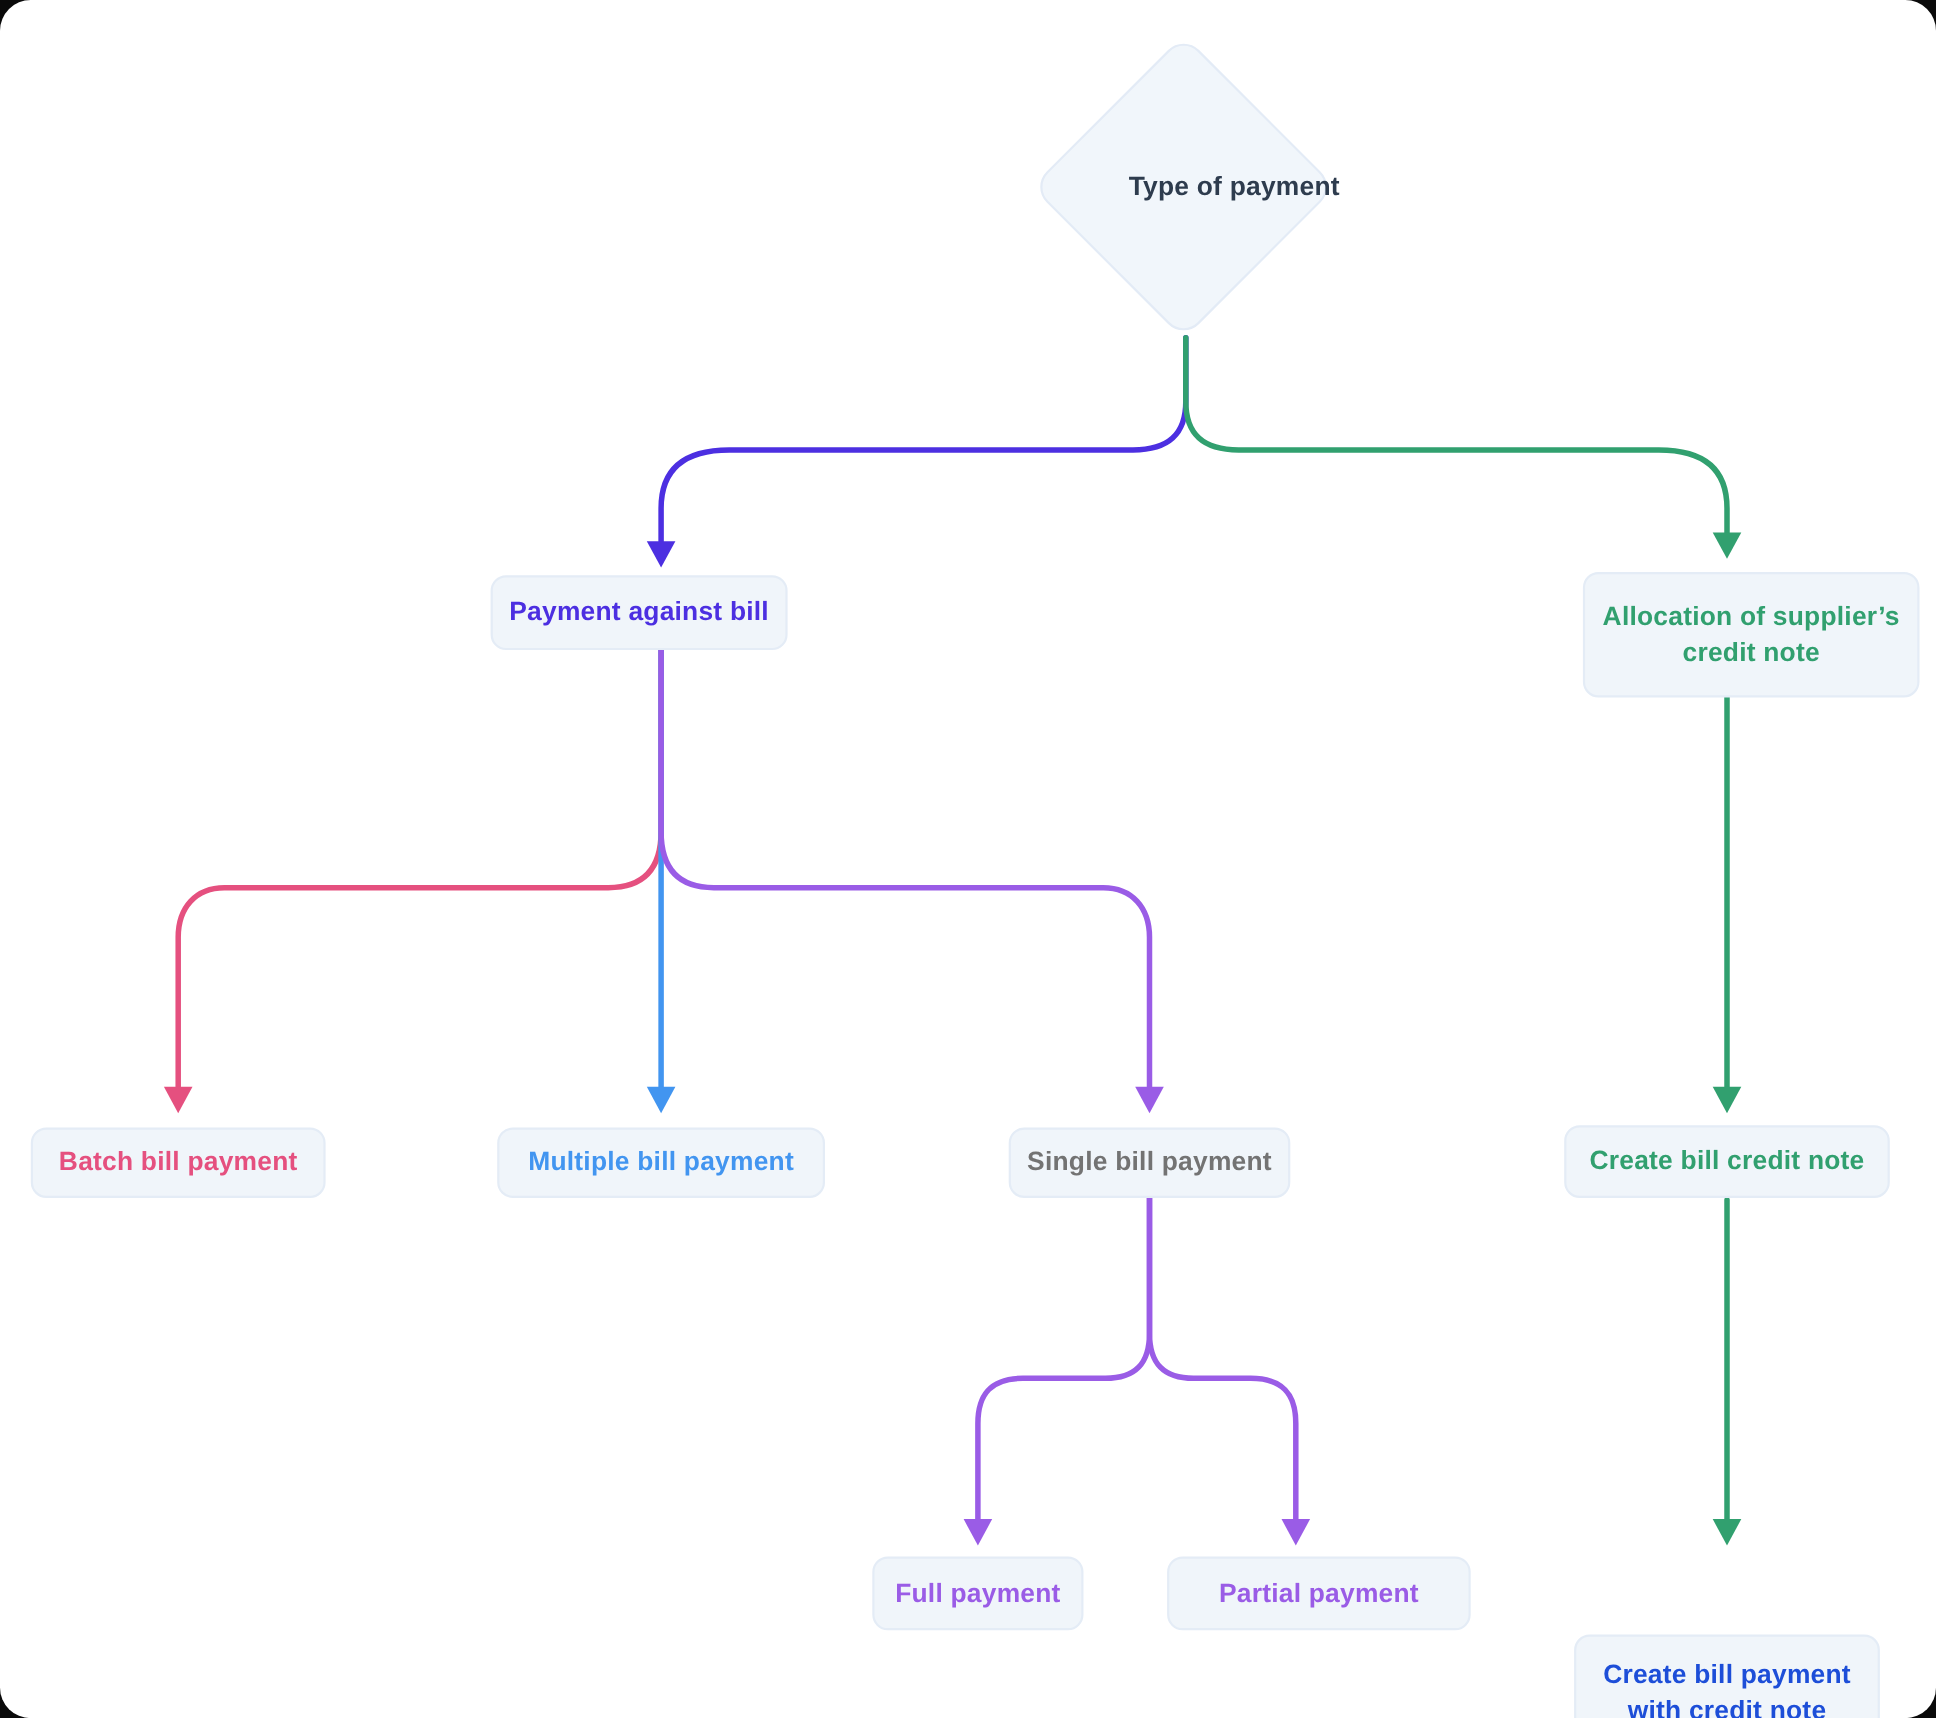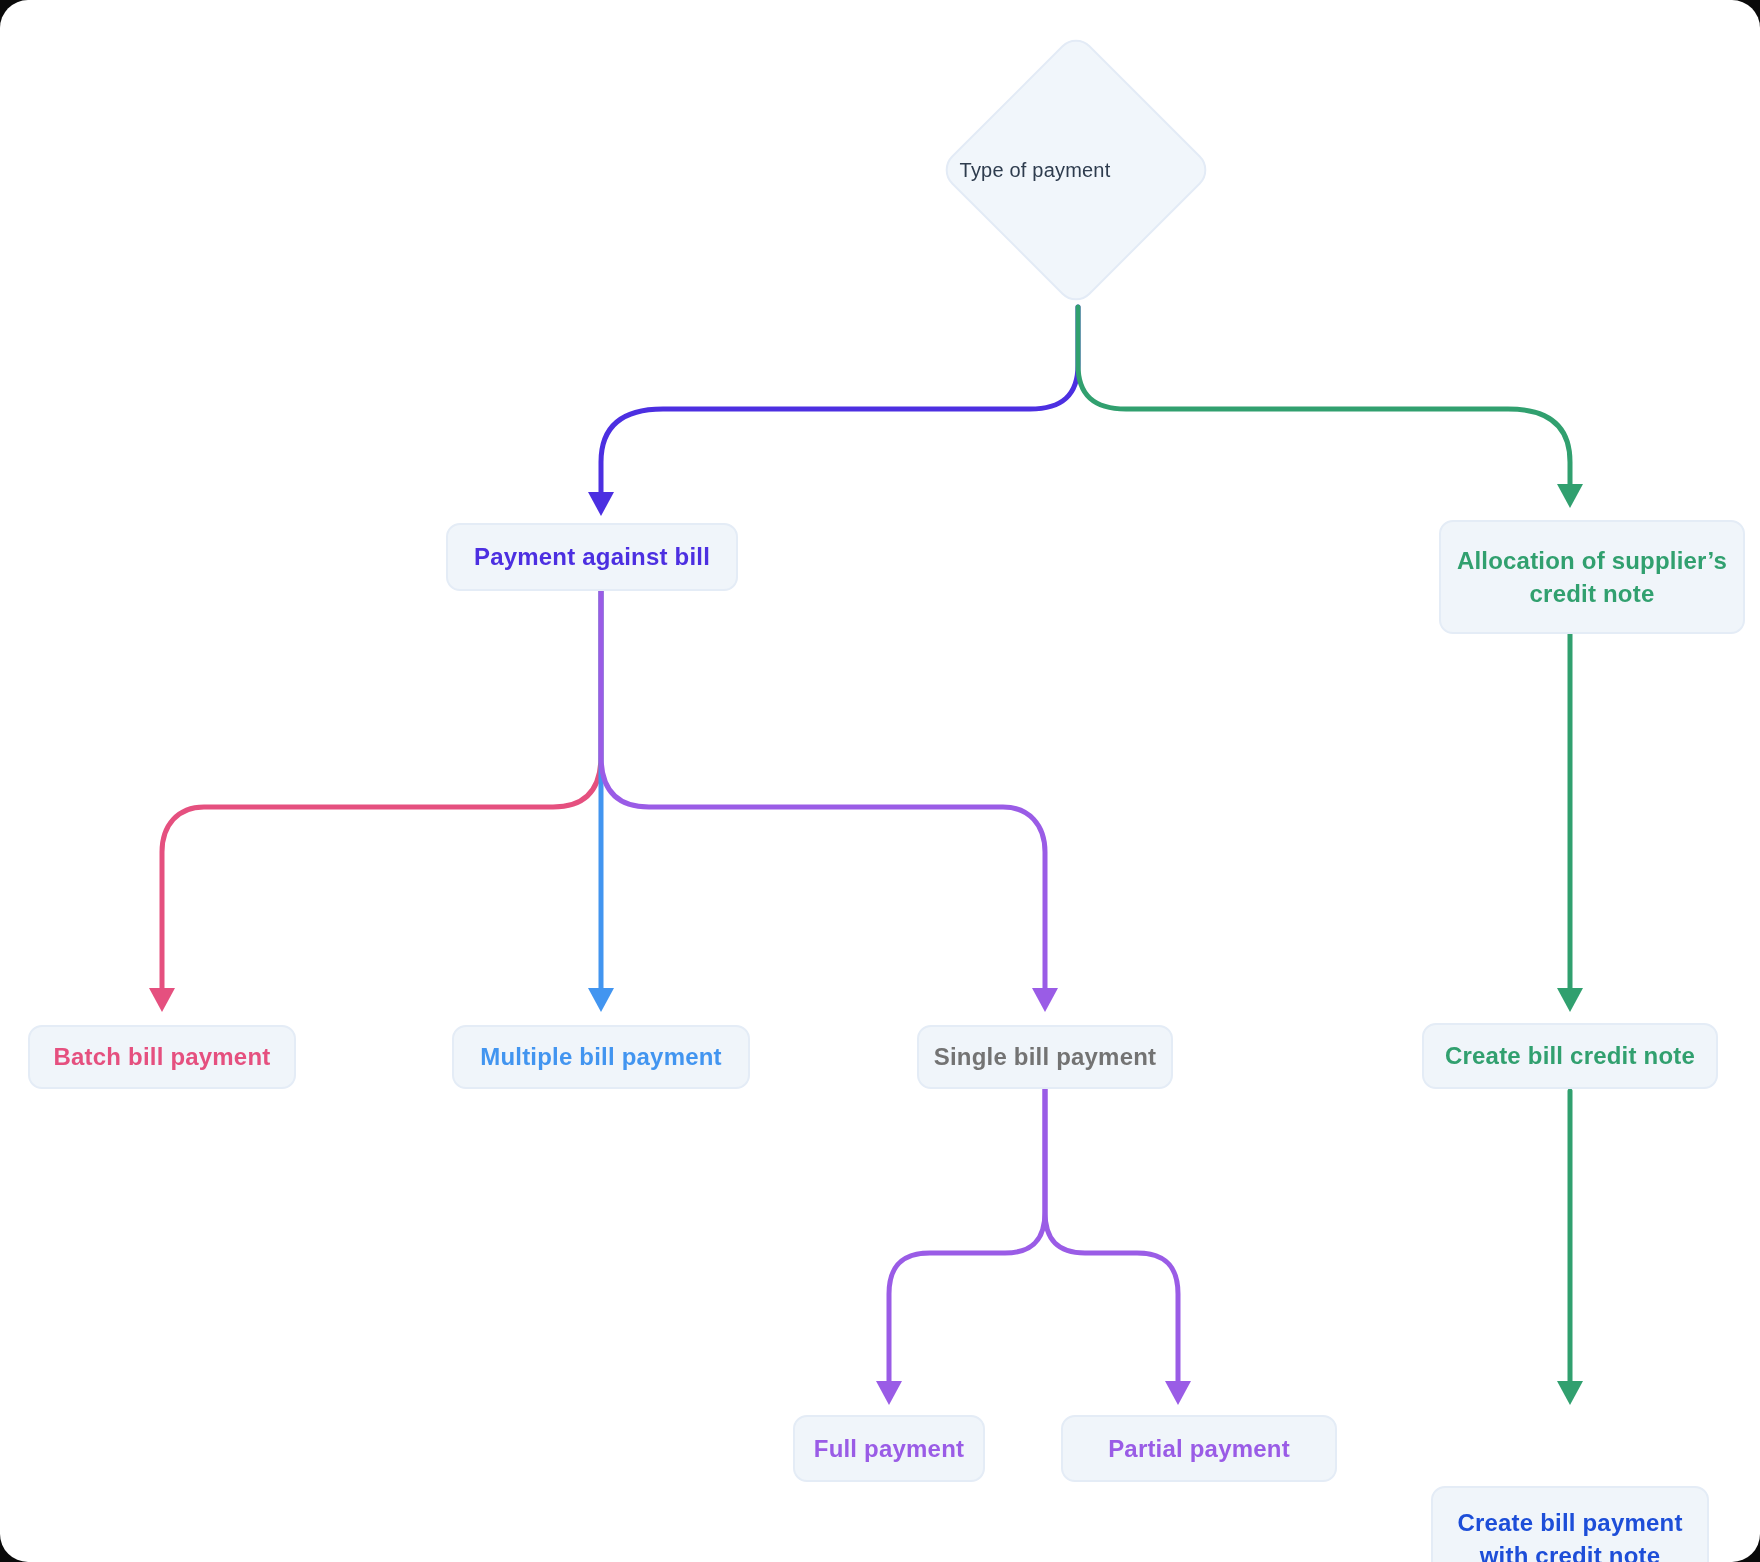--- a/index.html
+++ b/index.html
@@ -53,29 +53,29 @@
     width: 196px;
     height: 196px;
     background: #f1f6fb;
     border: 2px solid #e3ebf6;
     border-radius: 20px;
     transform: rotate(45deg);
     box-sizing: border-box;
   }
   .diamond-label {
     position: absolute;
-    left: 905px;
+    left: 992px;
     top: 142px;
     width: 260px;
     height: 56px;
     display: flex;
     align-items: center;
     justify-content: center;
-    font-size: 20px;
-    font-weight: normal;
+    font-size: 24px;
+    font-weight: bold;
     letter-spacing: 0.2px;
   }
 </style>
 </head>
 <body style="background: rgb(10, 10, 10);">
 
 <div class="canvas" style="background: rgb(255, 255, 255);">
 
   <svg class="edges-layer" viewBox="0 0 1760 1562" xmlns="http://www.w3.org/2000/svg">
 
@@ -103,21 +103,21 @@
     <path d="M 1045 1089 L 1045 1212 C 1045 1240 1058 1253 1085 1253 L 1137 1253 C 1165 1253 1178 1266 1178 1294 L 1178 1381" style="stroke: rgb(154, 92, 230);"></path>
     <polygon points="1165,1381 1191,1381 1178,1405" style="fill: rgb(154, 92, 230);"></polygon>
 
     <path d="M 1570 1091 L 1570 1381" style="stroke: rgb(49, 160, 111);"></path>
     <polygon points="1557,1381 1583,1381 1570,1405" style="fill: rgb(49, 160, 111);"></polygon>
   </svg>
 
   <div class="diamond"></div>
   <div class="diamond-label" style="color: rgb(46, 60, 78);">Type of payment</div>
 
-  <div class="node" style="left: 446px; top: 523px; width: 292px; height: 68px; color: rgb(76, 47, 225);">Payment against bill</div>
+  <div class="node" style="left: 446px; top: 523px; width: 270px; height: 68px; color: rgb(76, 47, 225);">Payment against bill</div>
 
   <div class="node" style="left: 1417px; top: 520px; width: 306px; height: 114px; color: rgb(49, 160, 111); margin-left: 22px;">Allocation of supplier’s credit note</div>
 
   <div class="node" style="left: 28px; top: 1025px; width: 268px; height: 64px; color: rgb(229, 80, 127);">Batch bill payment</div>
 
   <div class="node" style="left: 452px; top: 1025px; width: 298px; height: 64px; color: rgb(66, 149, 240);">Multiple bill payment</div>
 
   <div class="node" style="left: 917px; top: 1025px; width: 256px; height: 64px; color: #737373;">Single bill payment</div>
 
   <div class="node" style="left: 1422px; top: 1023px; width: 296px; height: 66px; color: rgb(49, 160, 111);">Create bill credit note</div>

